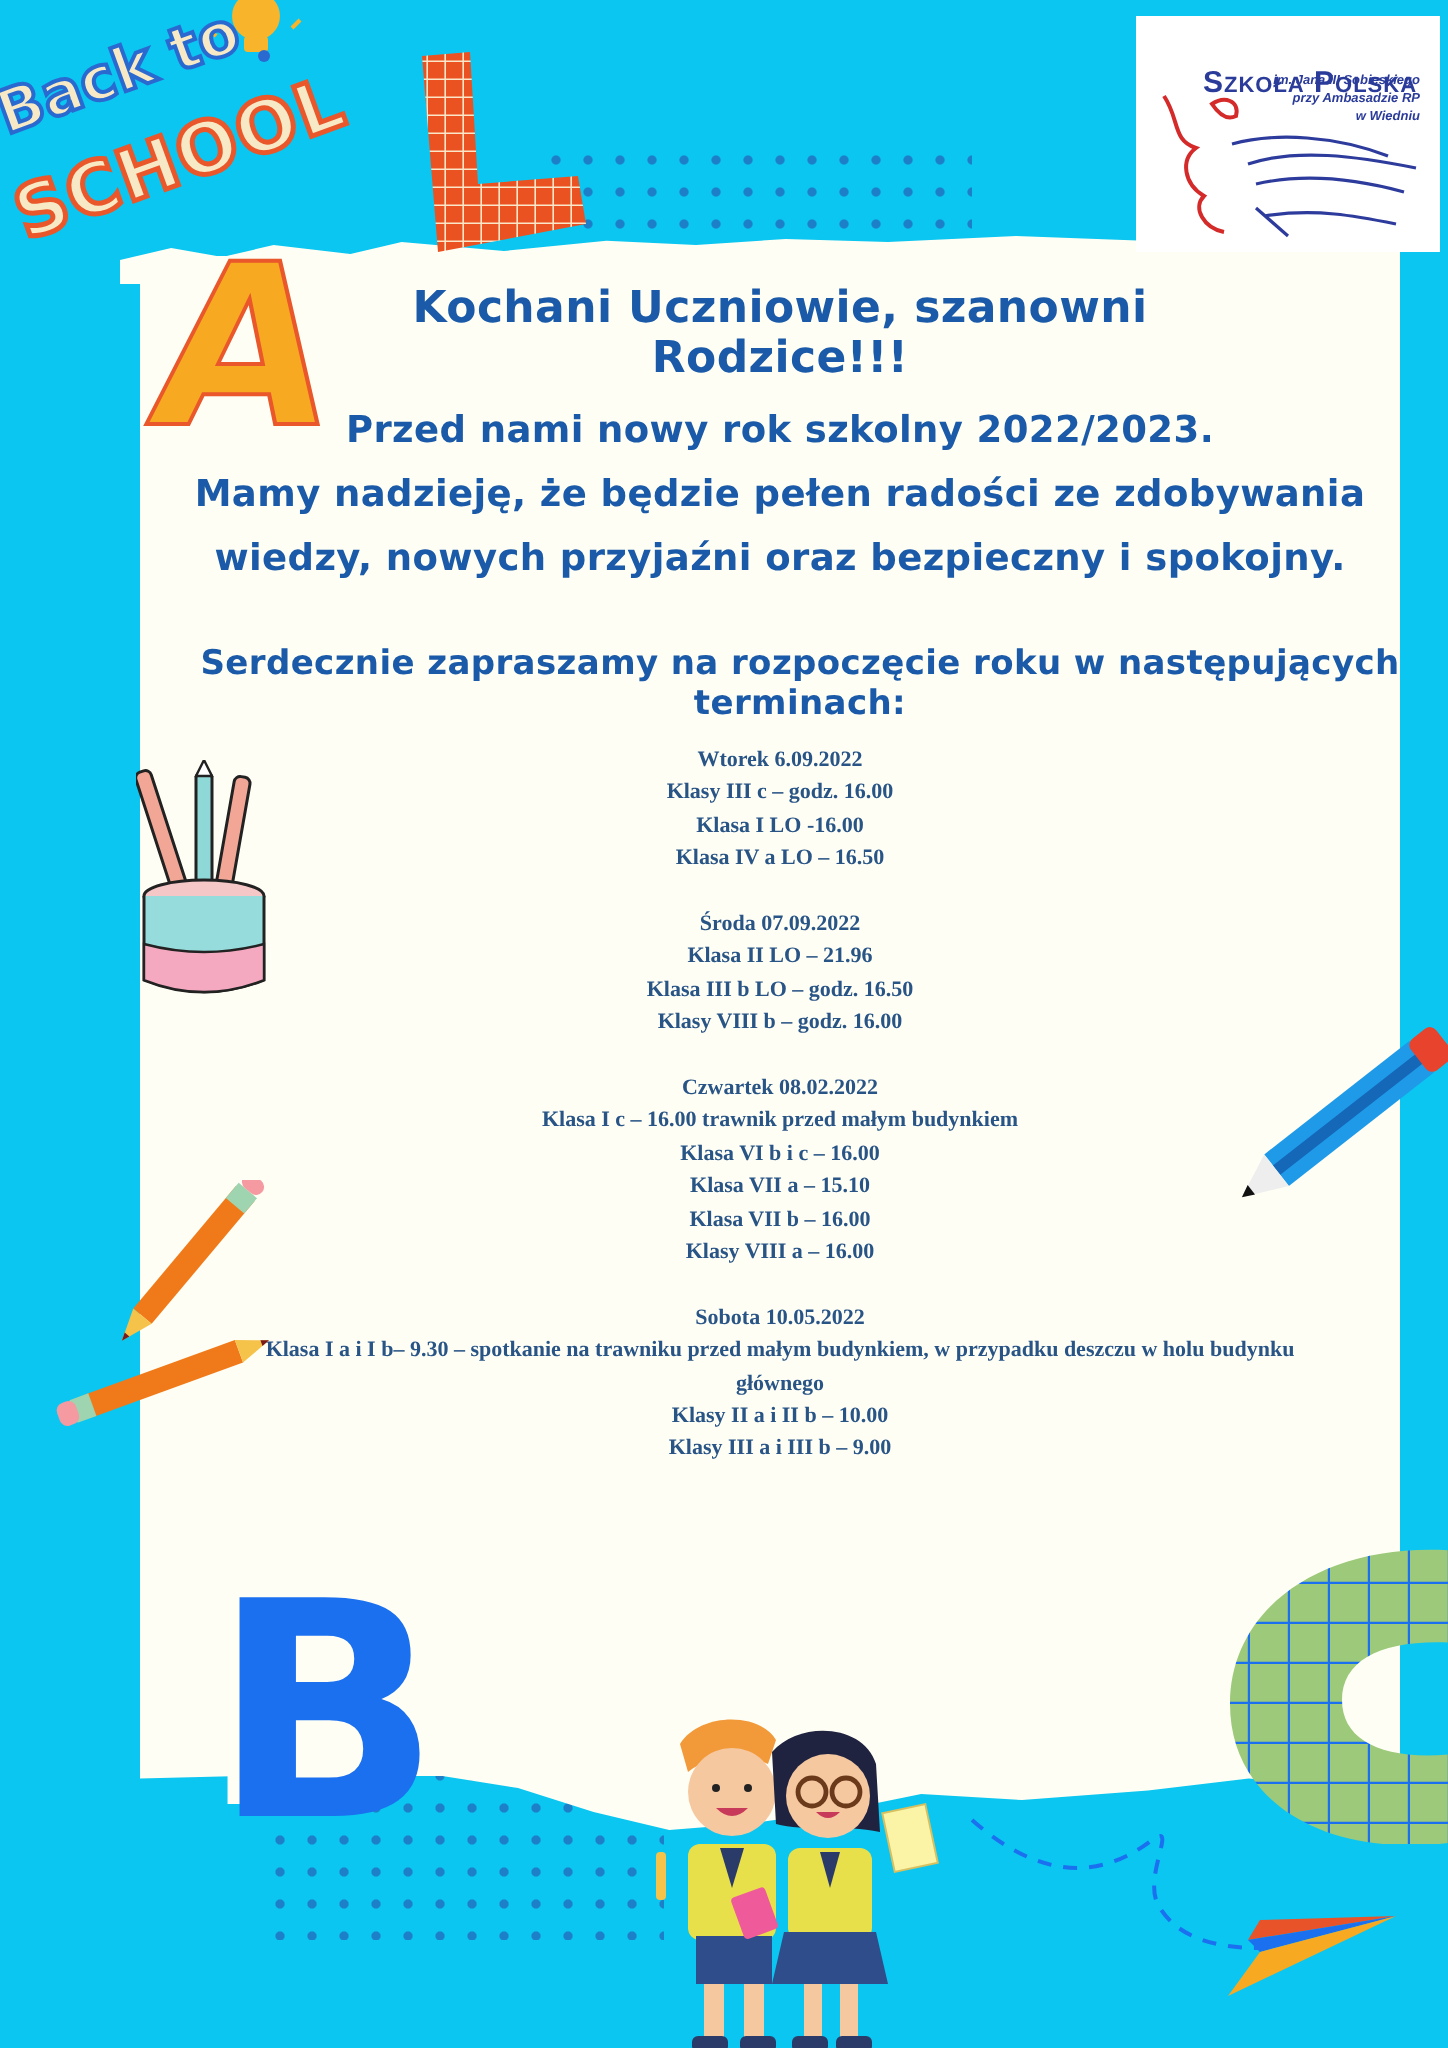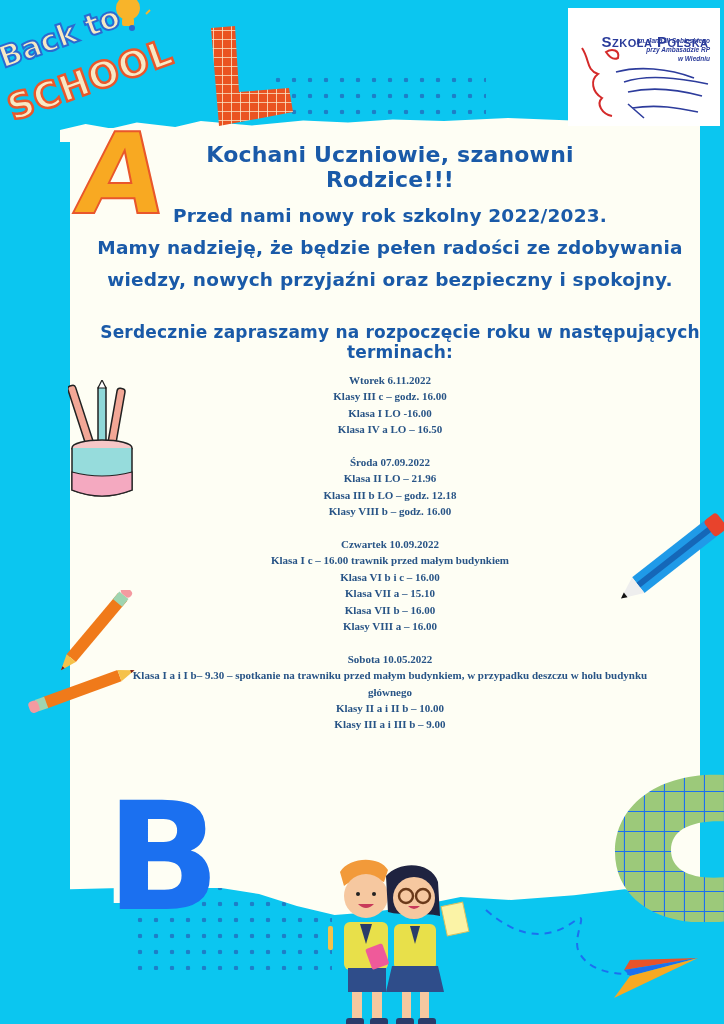--- a/index.html
+++ b/index.html
@@ -133,33 +133,33 @@
 <div class="heading h-greeting">Kochani Uczniowie, szanowni Rodzice!!!</div>
 <div class="heading h-lead">
   <div>Przed nami nowy rok szkolny 2022/2023.</div>
   <div>Mamy nadzieję, że będzie pełen radości ze zdobywania</div>
   <div>wiedzy, nowych przyjaźni oraz bezpieczny i spokojny.</div>
 </div>
 <div class="heading h-invite">Serdecznie zapraszamy na rozpoczęcie roku w następujących terminach:</div>
 
 <div class="schedule">
   <div class="day-block">
-    <div class="line">Wtorek 6.11.2022</div>
+    <div class="line">Wtorek 6.09.2022</div>
     <div class="line">Klasy III c – godz. 16.00</div>
     <div class="line">Klasa I LO -16.00</div>
     <div class="line">Klasa IV a LO – 16.50</div>
   </div>
   <div class="day-block">
     <div class="line">Środa 07.09.2022</div>
     <div class="line">Klasa II LO – 21.96</div>
-    <div class="line">Klasa III b LO – godz. 12.18</div>
+    <div class="line">Klasa III b LO – godz. 16.50</div>
     <div class="line">Klasy VIII b – godz. 16.00</div>
   </div>
   <div class="day-block">
-    <div class="line">Czwartek 10.09.2022</div>
+    <div class="line">Czwartek 08.02.2022</div>
     <div class="line">Klasa I c – 16.00 trawnik przed małym budynkiem</div>
     <div class="line">Klasa VI b i c – 16.00</div>
     <div class="line">Klasa VII a – 15.10</div>
     <div class="line">Klasa VII b – 16.00</div>
     <div class="line">Klasy VIII a – 16.00</div>
   </div>
   <div class="day-block" style="padding:0 4px;">
     <div class="line">Sobota 10.05.2022</div>
     <div class="line" style="padding:0 6px;">Klasa I a i I b– 9.30 – spotkanie na trawniku przed małym budynkiem, w przypadku deszczu w holu budynku głównego</div>
     <div class="line">Klasy II a i II b – 10.00</div>

